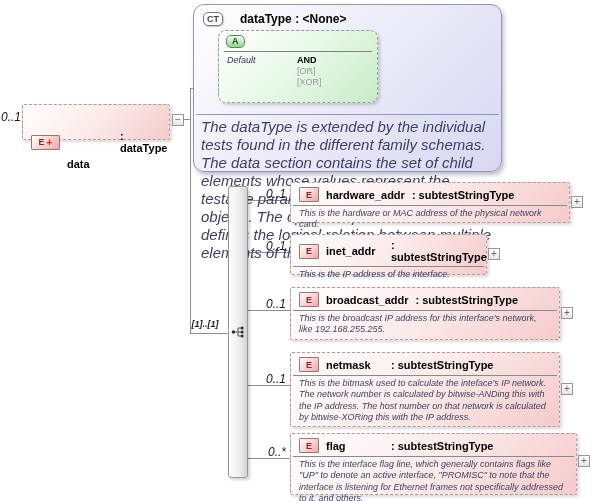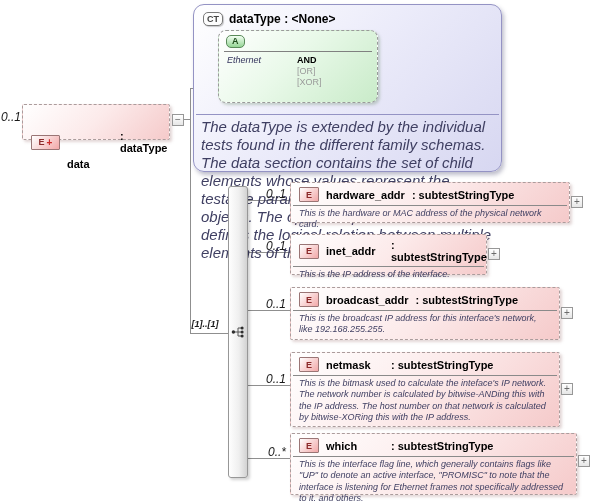--- a/index.html
+++ b/index.html
@@ -13,21 +13,21 @@
   .vline{width:1px;}
   .attr-link{background:#aaa;}
   
   .ct-box{
     position:absolute;left:193px;top:4px;width:309px;height:168px;
     border:1px solid #9493c4;border-radius:11px;
     background:linear-gradient(135deg,#ffffff 0%,#ececfa 45%,#d7d7f1 100%);
     box-shadow:2px 3px 4px rgba(110,110,140,.45);
     box-sizing:border-box;
   }
-  .ct-title{display:flex;align-items:flex-start;gap:6px;padding:7px 10px 0 9px;}
+  .ct-title{display:flex;align-items:flex-start;gap:17px;padding:7px 10px 0 9px;}
   .ct-icon{
     font-size:9px;font-weight:bold;color:#444;background:#fdfdfd;
     border:1px solid #7a7a7a;border-radius:5px;padding:0 3px;line-height:12px;
     box-shadow:1px 1px 1px rgba(0,0,0,.2);
   }
   .ct-name{font-size:12px;font-weight:bold;color:#000;}
   
   .attr-box{
     position:absolute;left:218px;top:30px;width:160px;height:73px;
     border:1px dashed #9a9a9a;border-radius:8px;
@@ -148,21 +148,21 @@
       <span class="ct-name">dataType : &lt;None&gt;</span>
     </div>
   </div>
 
   <div class="attr-box">
     <div class="attr-title">
       <span class="a-icon">A</span>
     </div>
     <div class="attr-sep"></div>
     <div class="attr-row">
-      <span class="attr-label">Ethernet</span>
+      <span class="attr-label">Default</span>
       <span class="attr-val-default">AND</span>
     </div>
     <div class="attr-row">
       <span class="attr-label"></span>
       <span class="attr-val-enum">[OR]</span>
     </div>
     <div class="attr-row">
       <span class="attr-label"></span>
       <span class="attr-val-enum">[XOR]</span>
     </div>
@@ -237,21 +237,21 @@
       <span class="el-name">netmask</span>
       <span class="el-type">: subtestStringType</span>
     </div>
     <div class="el-sep"></div>
     <div class="el-desc">This is the bitmask used to calculate the inteface's IP network.  The network number is calculated by bitwise-ANDing this with the IP address. The host number on that network is calculated by bitwise-XORing this with the IP address.</div>
   </div>
 
   <div class="el-box child c4">
     <div class="el-title">
       <span class="e-icon">E</span>
-      <span class="el-name">which</span>
+      <span class="el-name">flag</span>
       <span class="el-type">: subtestStringType</span>
     </div>
     <div class="el-sep"></div>
     <div class="el-desc">This is the interface flag line, which generally contains flags like "UP" to denote an active interface, "PROMISC" to note that the interface is listening for Ethernet frames not specifically addressed to it, and others.</div>
   </div>
 
   <div class="toggle p0">+</div>
   <div class="toggle p1">+</div>
   <div class="toggle p2">+</div>
   <div class="toggle p3">+</div>

